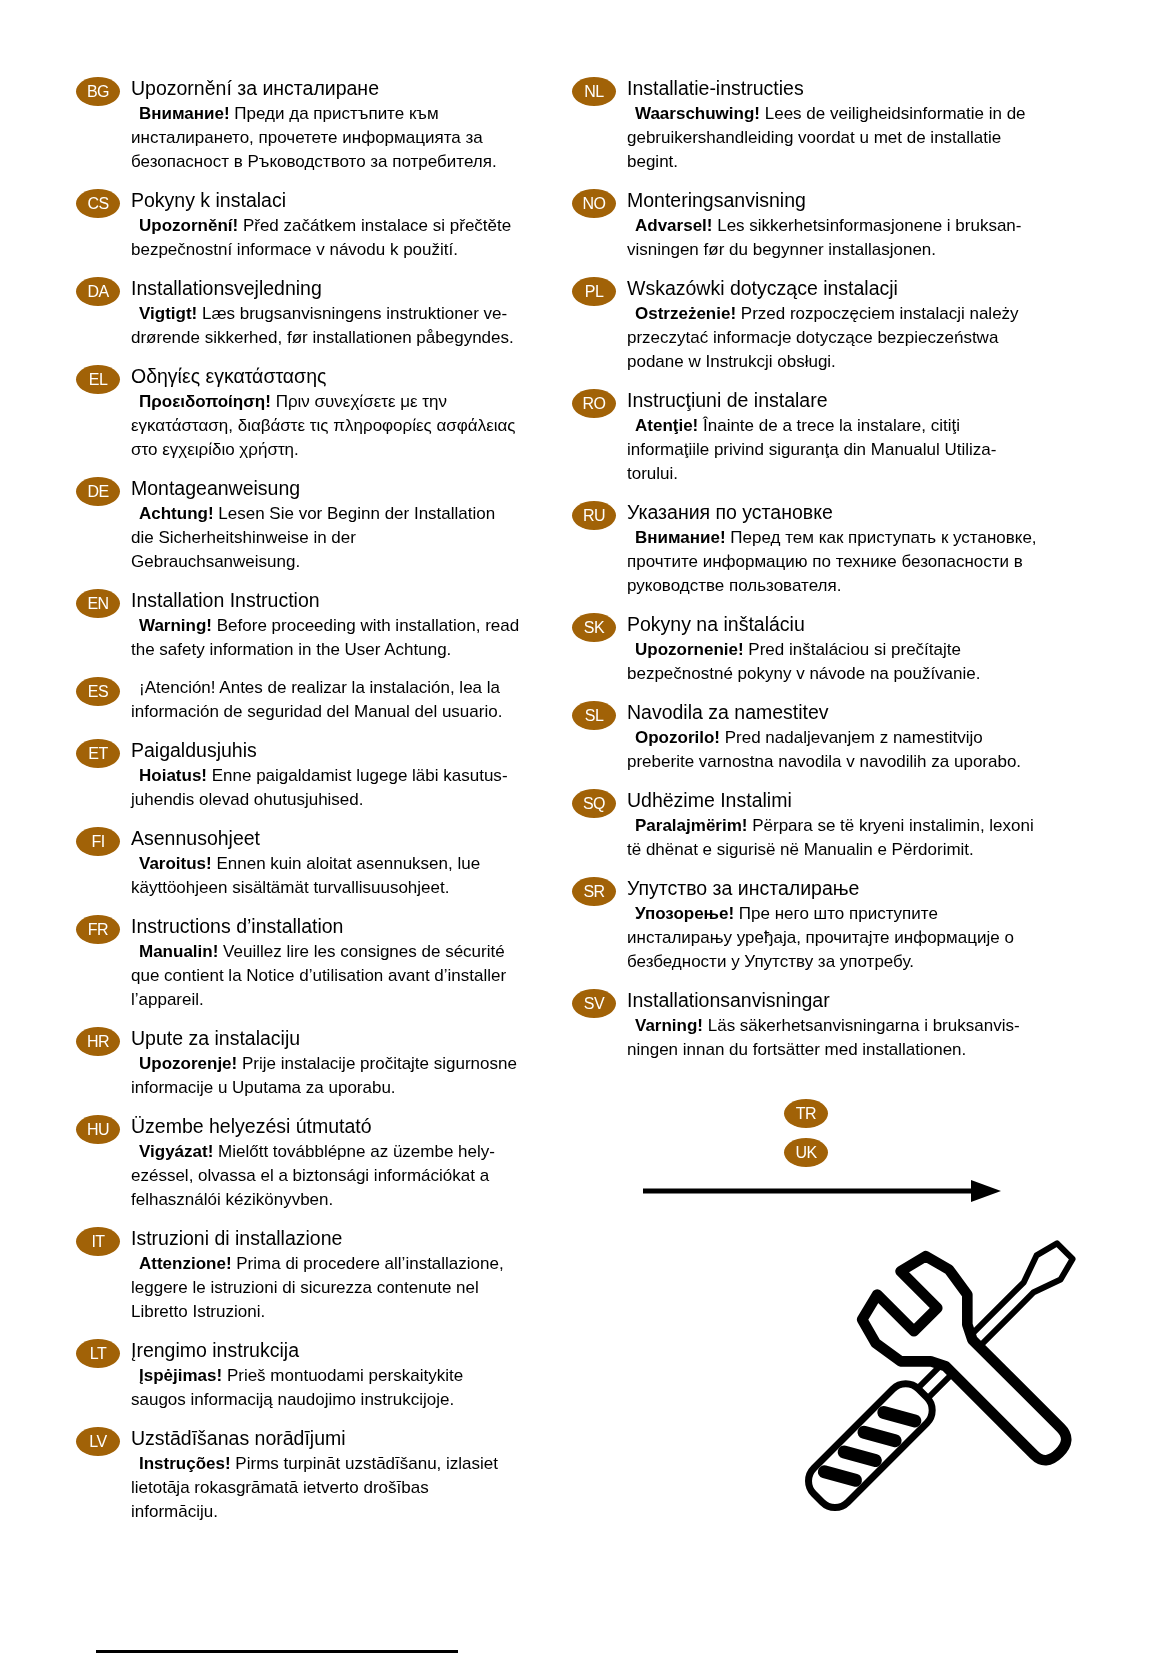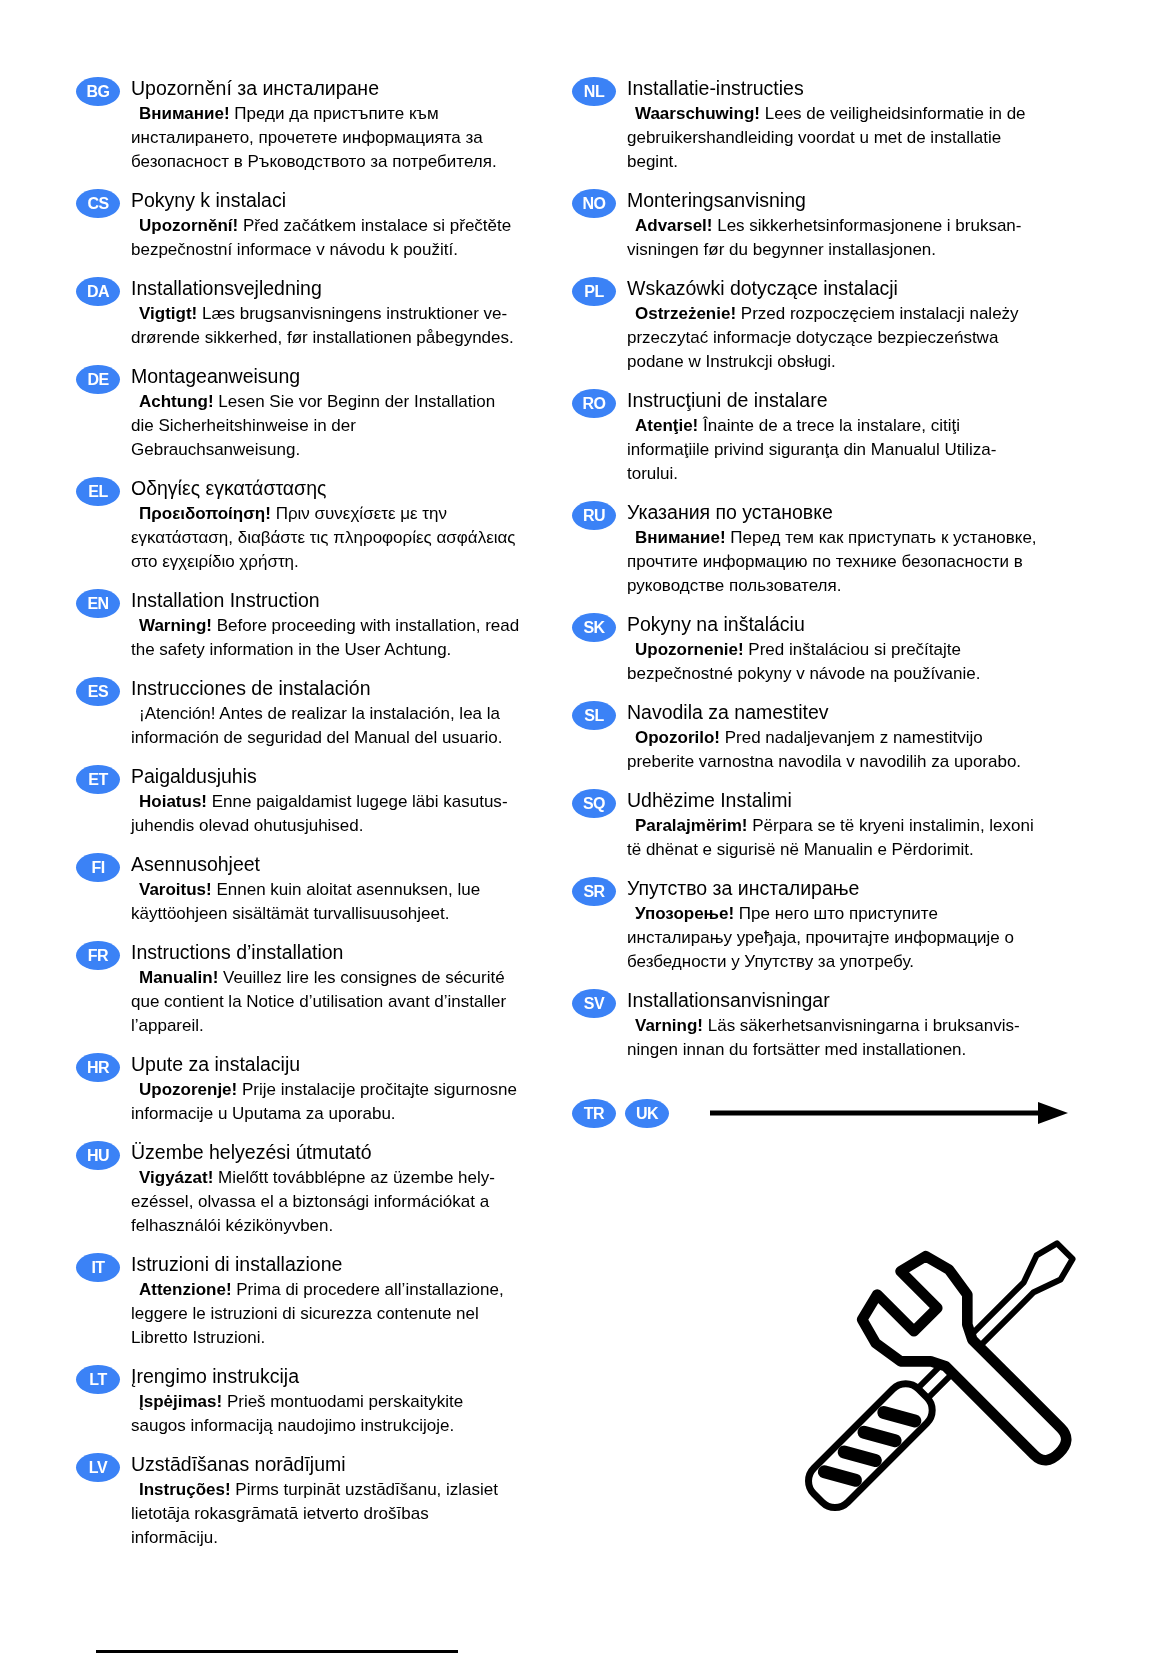--- a/index.html
+++ b/index.html
@@ -11,32 +11,32 @@
     color:#000;
     overflow:hidden;
   }
   .col{position:absolute;top:76px;}
   .col-left{left:76px;width:444px;}
   .col-right{left:572px;width:468px;}
   .section{display:flex;gap:11px;margin-bottom:14px;}
   .badge{
     flex:0 0 auto;
     width:44px;height:29px;
-    background:#3b82f6;color:#fff;
+    background:#a16207;color:#fff;
     border-radius:50%;
     display:flex;align-items:center;justify-content:center;
-    font-weight:bold;font-size:16px;letter-spacing:-0.5px;
+    font-weight:normal;font-size:16px;letter-spacing:-0.5px;
     margin-top:1px;
   }
   .sec-text{flex:1 1 auto;min-width:0;}
   .sec-title{font-size:19.5px;line-height:25px;margin:0 0 1px 0;font-weight:normal;}
   .sec-body{font-size:17px;line-height:24px;margin:0;}
   .warn{font-weight:bold;margin-left:8px;}
   .continuation-row{
-    display:flex;align-items:center;gap:9px;margin-top:36px;
+    display:flex;align-items:center;gap:9px;margin-top:36px;flex-direction:column;
   }
   .continuation-row .arrow-wrap{margin-left:32px;line-height:0;}
   .tools{position:absolute;right:58px;bottom:108px;line-height:0;}
   .bottom-mark{position:absolute;left:96px;bottom:1px;width:362px;height:3px;background:#000;}
 </style>
 </head>
 <body>
 
 <div class="page">
 
@@ -60,47 +60,46 @@
 
   <div class="section">
     <div class="badge">DA</div>
     <div class="sec-text">
       <div class="sec-title">Installationsvejledning</div>
       <p class="sec-body"><span class="warn">Vigtigt!</span><span> Læs brugsanvisningens instruktioner ve­drørende sikkerhed, før installationen påbegyndes.</span></p>
     </div>
   </div>
 
   <div class="section">
+    <div class="badge">EL</div>
+    <div class="sec-text">
+      <div class="sec-title">Οδηγίες εγκατάστασης</div>
+      <p class="sec-body"><span class="warn">Προειδοποίηση!</span><span> Πριν συνεχίσετε με την εγκατάσταση, διαβάστε τις πληροφορίες ασφάλειας στο εγχειρίδιο χρήστη.</span></p>
+    </div>
+  </div>
+
+  <div class="section">
     <div class="badge">DE</div>
     <div class="sec-text">
       <div class="sec-title">Montageanweisung</div>
       <p class="sec-body"><span class="warn">Achtung!</span><span> Lesen Sie vor Beginn der Installation die Sicherheitshinweise in der Gebrauchsanweisung.</span></p>
     </div>
   </div>
 
   <div class="section">
-    <div class="badge">EL</div>
-    <div class="sec-text">
-      <div class="sec-title">Οδηγίες εγκατάστασης</div>
-      <p class="sec-body"><span class="warn">Προειδοποίηση!</span><span> Πριν συνεχίσετε με την εγκατάσταση, διαβάστε τις πληροφορίες ασφάλειας στο εγχειρίδιο χρήστη.</span></p>
-    </div>
-  </div>
-
-  <div class="section">
     <div class="badge">EN</div>
     <div class="sec-text">
       <div class="sec-title">Installation Instruction</div>
       <p class="sec-body"><span class="warn">Warning!</span><span> Before proceeding with installation, read the safety information in the User Achtung.</span></p>
     </div>
   </div>
 
   <div class="section">
     <div class="badge">ES</div>
     <div class="sec-text">
-      <div class="sec-title">Instrucciones de instalación</div>
       <p class="sec-body"><span class="warn" style="font-weight: normal;">¡Atención!</span><span> Antes de realizar la instalación, lea la información de seguridad del Manual del usuario.</span></p>
     </div>
   </div>
 
   <div class="section">
     <div class="badge">ET</div>
     <div class="sec-text">
       <div class="sec-title">Paigaldusjuhis</div>
       <p class="sec-body"><span class="warn">Hoiatus!</span><span> Enne paigaldamist lugege läbi kasutus­juhendis olevad ohutusjuhised.</span></p>
     </div>

